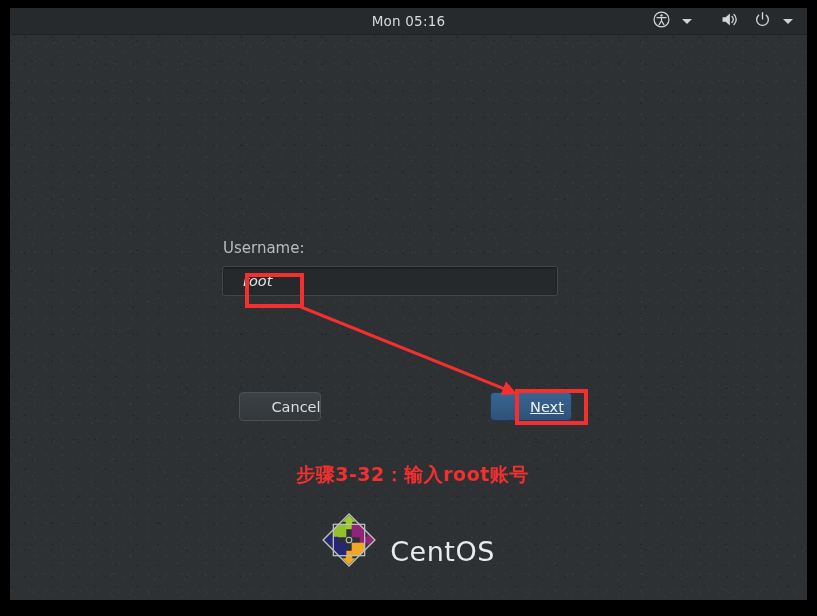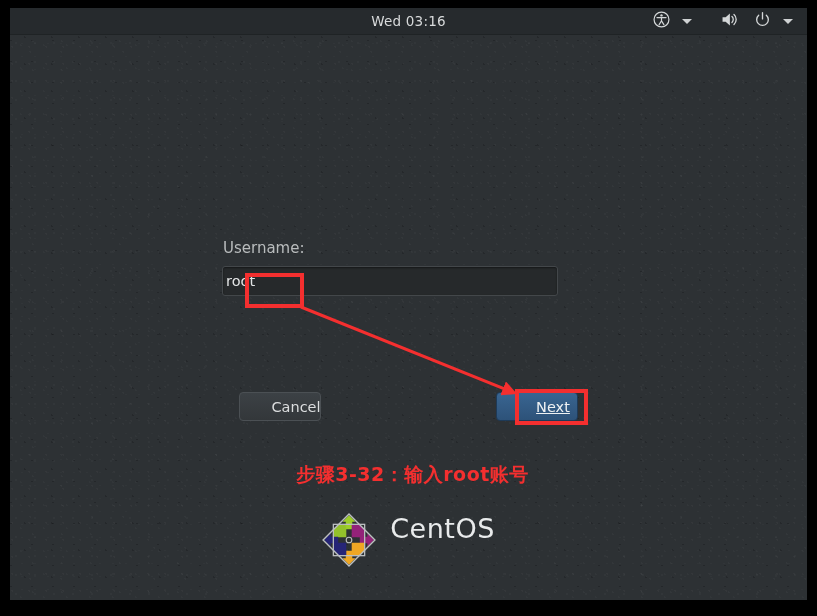--- a/index.html
+++ b/index.html
@@ -109,21 +109,22 @@
     border: 1px solid #43474a;
     border-radius: 3px;
     box-sizing: border-box;
     display: flex;
     align-items: center;
     box-shadow: inset 0 1px 2px rgba(0,0,0,0.45);
   }
   #username-value {
     color: #e3e5e6;
     font-size: 14.5px;
-    padding-left: 3px;
+    padding-left: 20px;
+    font-style: italic;
   }
 
   
   #buttons {
     position: absolute;
     left: 229px;
     top: 384px;
     width: 348px;
     display: flex;
     justify-content: space-between;
@@ -146,21 +147,21 @@
     background: linear-gradient(to bottom, #3c4145, #33373a);
     border: 1px solid #4b5054;
     color: #dcdedf;
     width: 82px;
   }
   #next-button {
     background: linear-gradient(to bottom, #396591, #2d5279);
     border: 1px solid #1e3a57;
     color: #eef1f3;
     width: 62px;
-    margin-right: 9px;
+    margin-right: 15px;
     text-decoration: underline;
   }
 
   
   .anno-box {
     position: absolute;
     border: 4px solid #f42f2f;
     box-sizing: border-box;
     pointer-events: none;
   }
@@ -196,41 +197,41 @@
     letter-spacing: 0.5px;
   }
 
   
   #brand {
     position: absolute;
     left: 0;
     right: 0;
     top: 505px;
     display: flex;
-    align-items: flex-start;
+    align-items: flex-end;
     justify-content: center;
     gap: 14px;
   }
   #brand-logo { width: 54px; height: 54px; display: block; }
   #brand-text {
     color: #e9ebec;
     font-size: 27px;
     letter-spacing: 0.5px;
     font-family: "DejaVu Sans", "Liberation Sans", sans-serif;
   }
 </style>
 </head>
 <body>
 
 <div id="screen">
 
   <div id="desktop">
 
     <div id="topbar">
-      <div id="clock">Wed 03:16</div>
+      <div id="clock">Mon 05:16</div>
 
       <div id="tray">
 
         <div class="tray-btn">
           <span>
             <svg width="17" height="17" viewBox="0 0 24 24">
               <circle cx="12" cy="12" r="10.5" fill="none" stroke="#d4d7d8" stroke-width="1.7"></circle>
               <circle cx="12" cy="6.2" r="1.7" fill="#d4d7d8"></circle>
               <path d="M5.6 9.3 L18.4 9.3" stroke="#d4d7d8" stroke-width="1.7" stroke-linecap="round"></path>
               <path d="M12 9.3 L12 14 L8.6 19.2 M12 14 L15.4 19.2" stroke="#d4d7d8" stroke-width="1.7" fill="none" stroke-linecap="round"></path>

